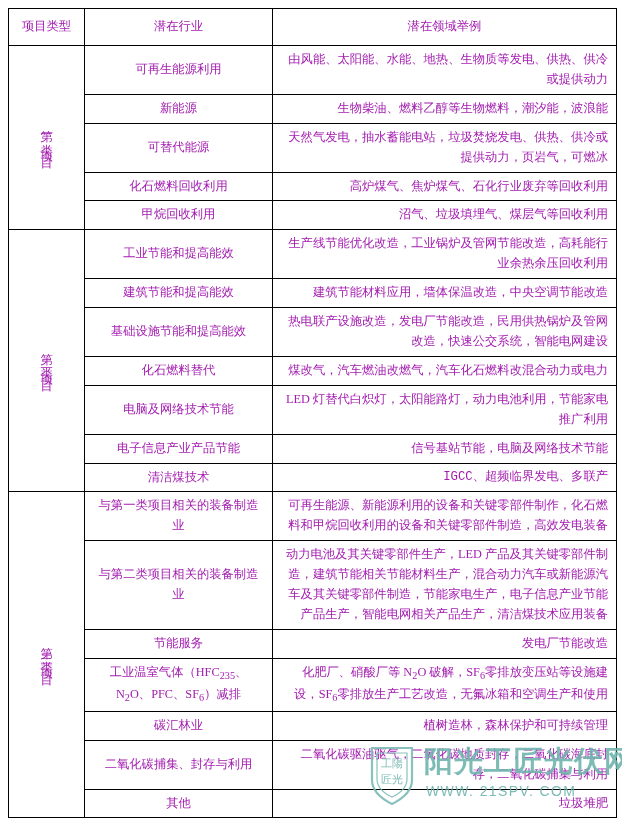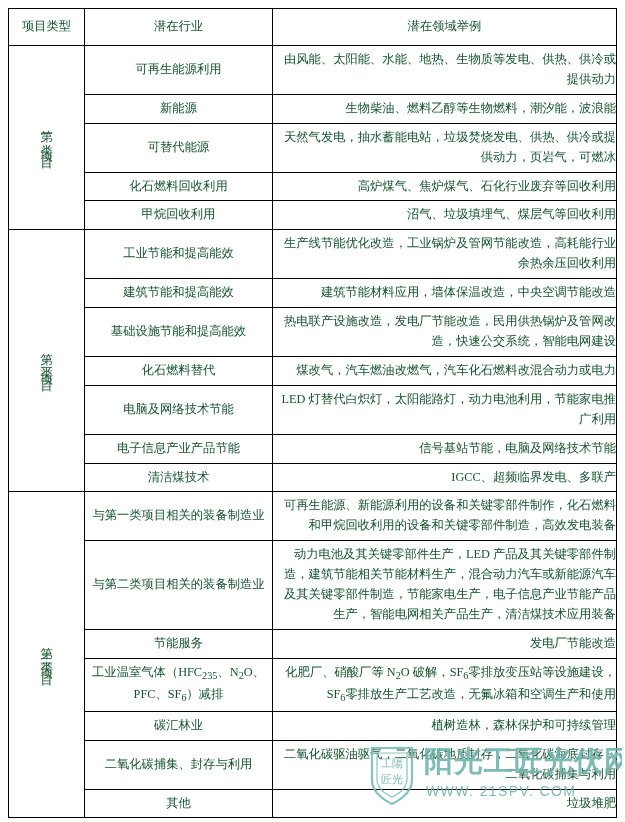--- a/index.html
+++ b/index.html
@@ -24,25 +24,25 @@
     position: absolute;
     left: 8px;
     top: 8px;
     width: 609px;
     border-collapse: collapse;
     table-layout: fixed;
     background: transparent;
   }
   table.doc-table td {
     border: 1px solid #000000;
-    padding: 4px 0;
+    padding: 4px 8px;
     font-size: 12.3px;
     line-height: 1.62;
     vertical-align: middle;
-    color: #14532d;
+    color: #a21caf;
   }
   td.col-type {
     width: 76px;
     text-align: center;
     vertical-align: middle;
     padding: 4px 2px;
   }
   td.col-industry {
     width: 188px;
     text-align: center;
@@ -61,21 +61,21 @@
   
   .vert {
     display: block;
     writing-mode: vertical-rl;
     text-orientation: upright;
     margin: 0 auto;
     letter-spacing: 7px;
     line-height: 1;
     font-size: 12.4px;
   }
-  .lat { font-family: Liberation Serif, serif; }
+  .lat { font-family: Liberation Mono, monospace; }
 
   
   #watermark {
     position: absolute;
     left: 368px;
     top: 744px;
     width: 254px;
     height: 72px;
     pointer-events: none;
     opacity: 0.9;

